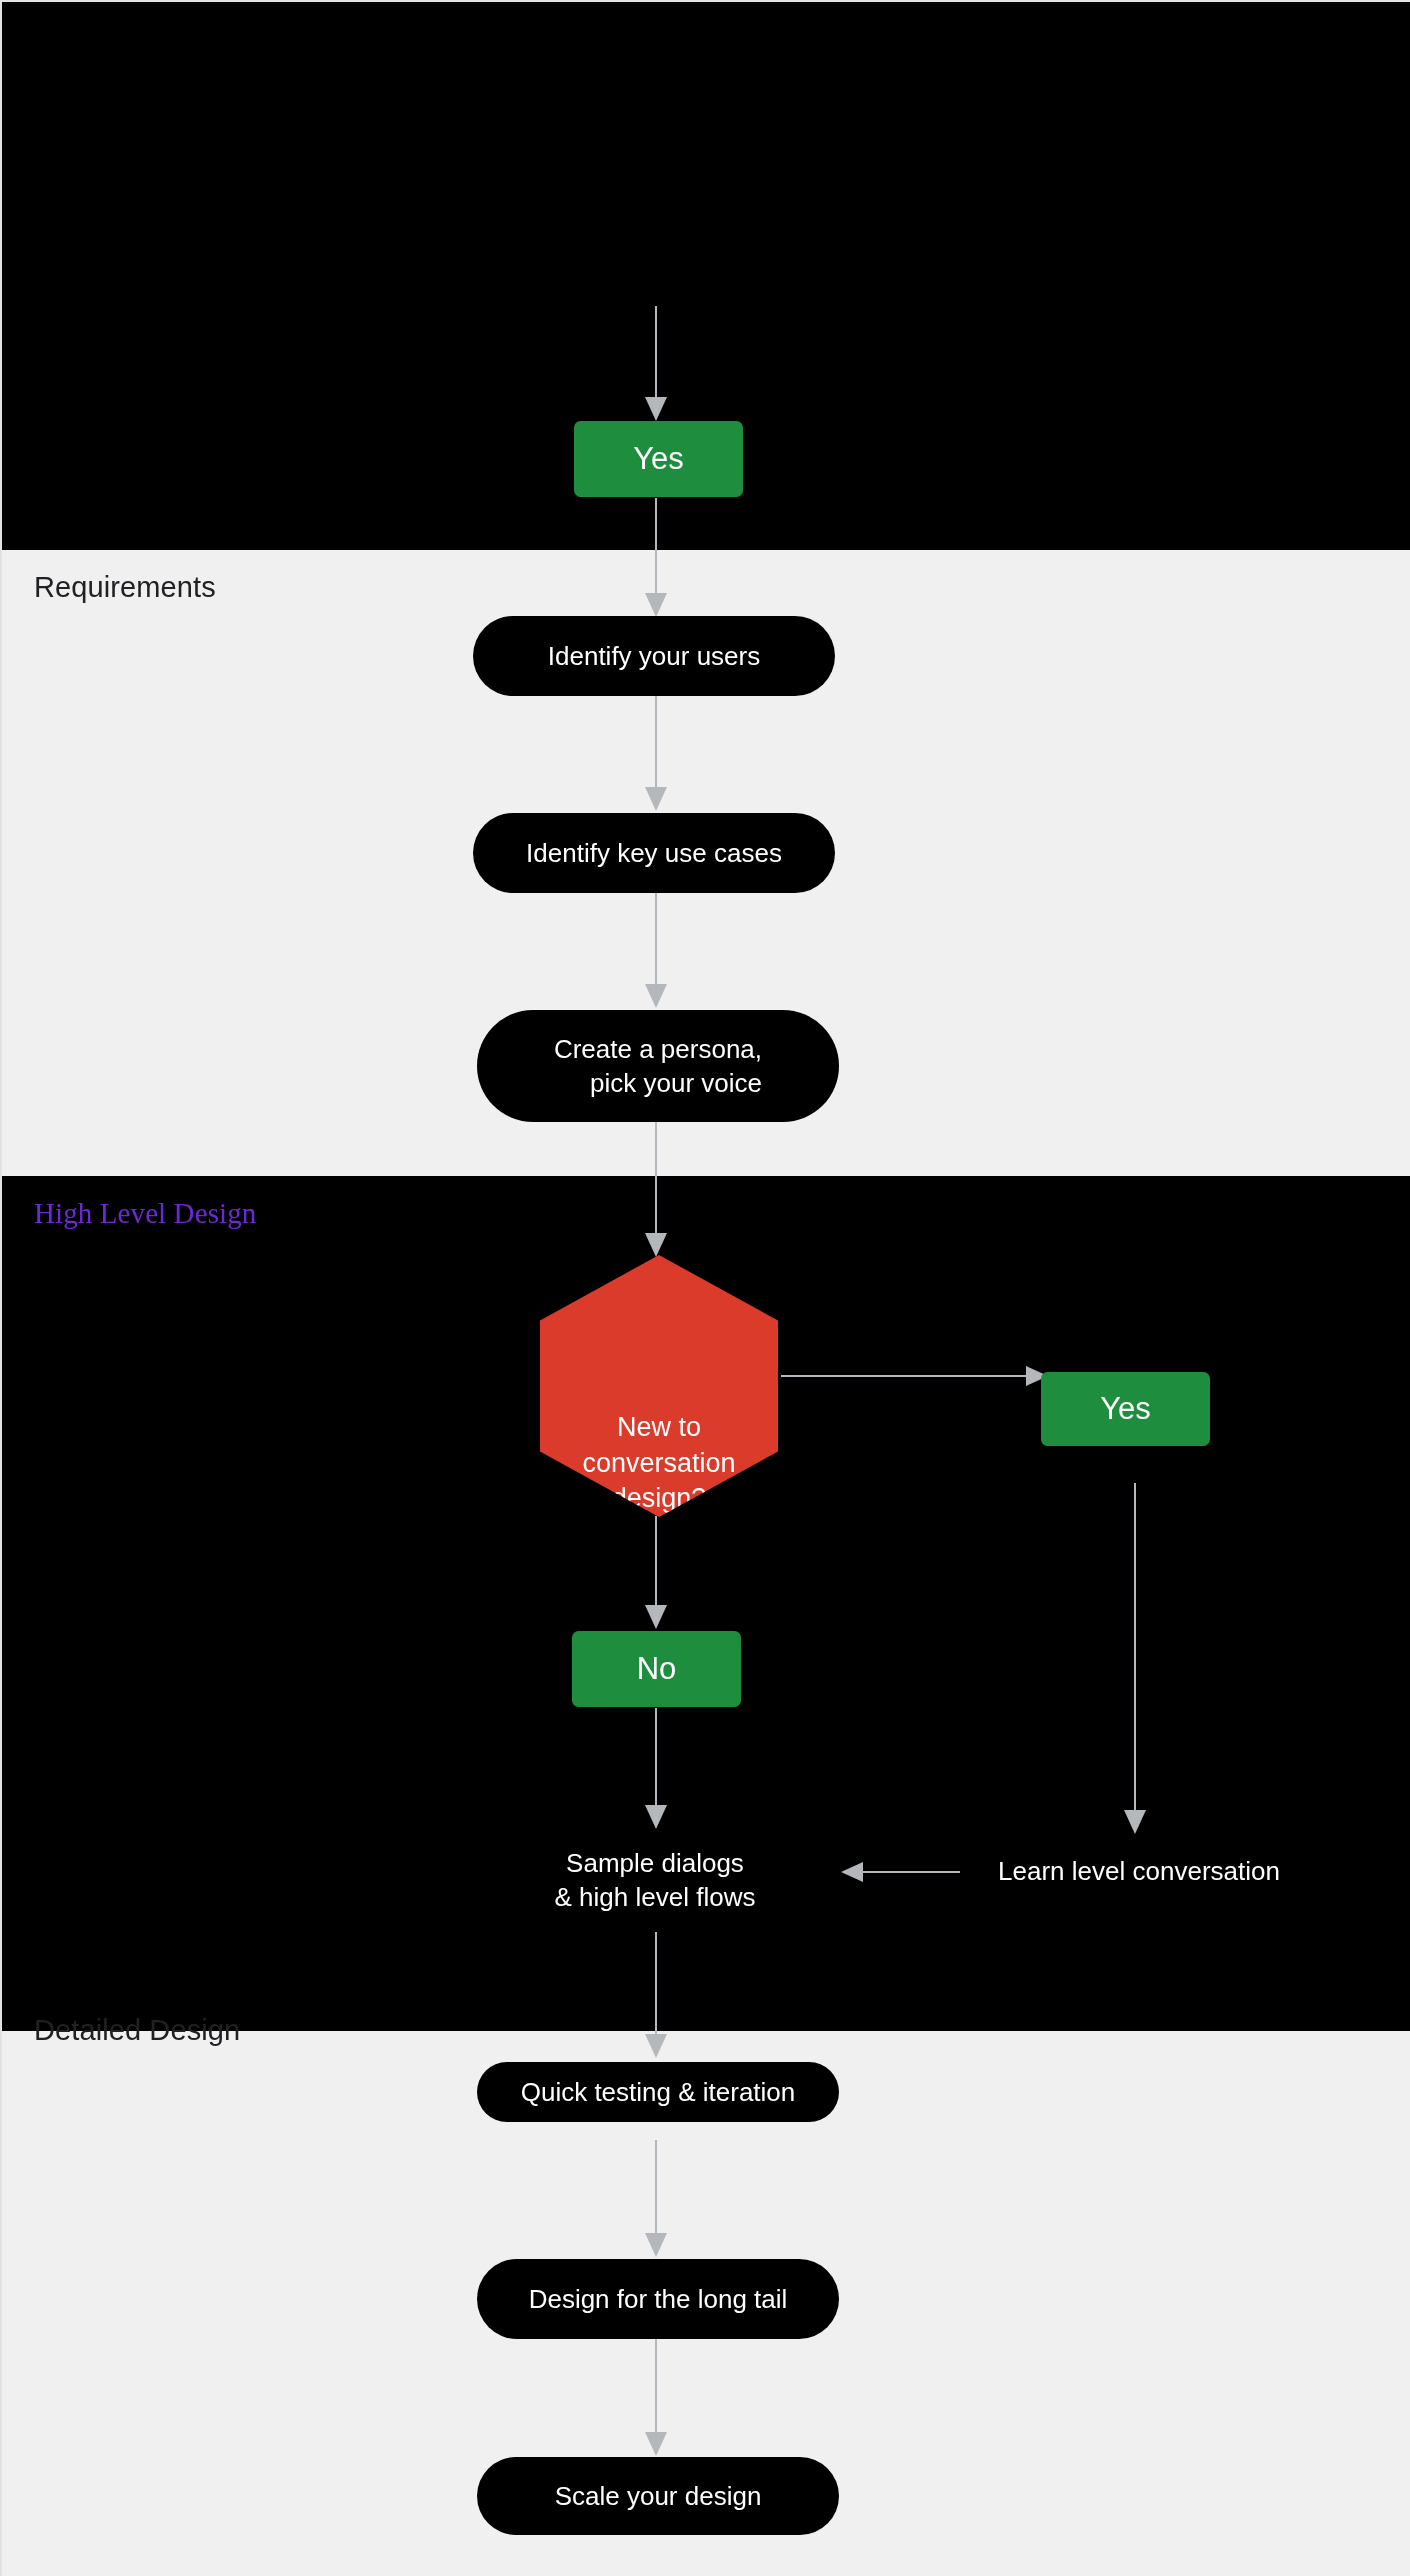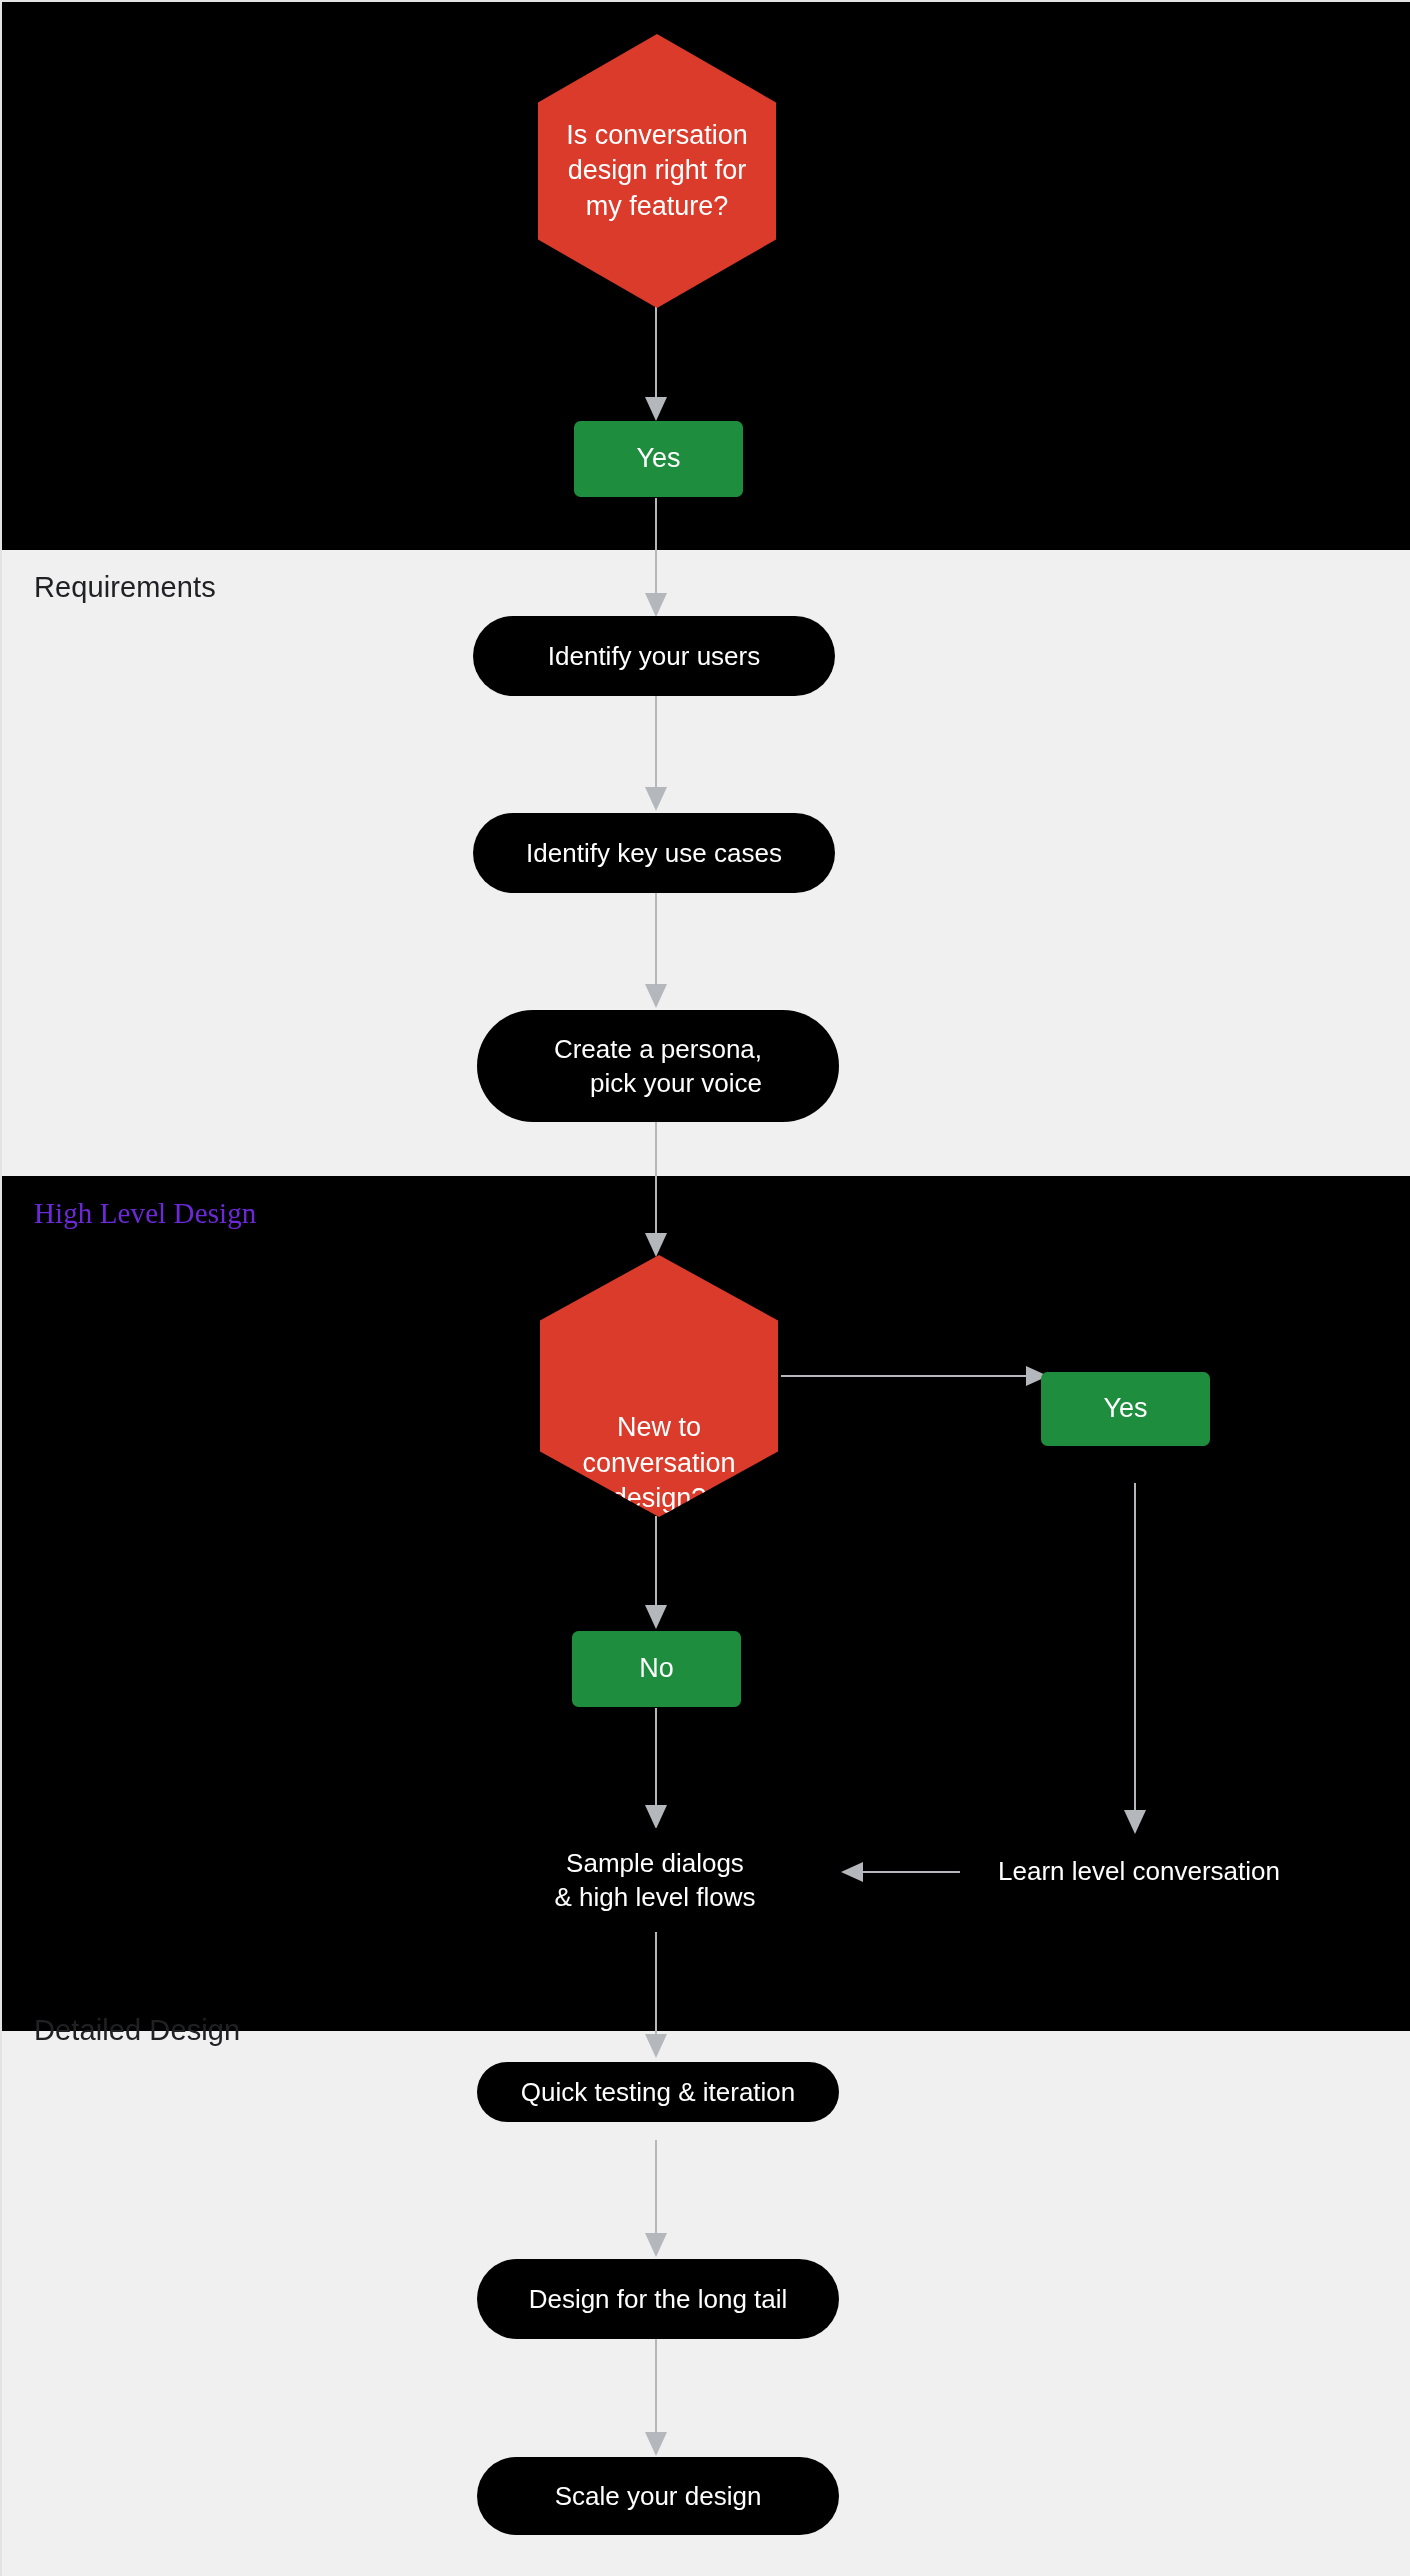--- a/index.html
+++ b/index.html
@@ -58,21 +58,21 @@
   .hexagon {
     background: #db3b2b;
     clip-path: polygon(50% 0%, 100% 25%, 100% 75%, 50% 100%, 0% 75%, 0% 25%);
     font-size: 27px;
     padding: 0 20.4px;
   }
 
   .decision-box {
     background: #1e8e3e;
     border-radius: 6.5px;
-    font-size: 27px;
+    font-size: 31px;
   }
 
   .pill {
     background: #000000;
     border-radius: 927px;
     font-size: 26px;
     padding: 0 24px;
   }
 
   .node-label { display: block; }
@@ -190,27 +190,20 @@
   <div class="conn" style="left:653px; top:2138px;">
     <div class="line-v" style="height:93px;"></div>
     <div class="arrow-down" style="left:-10.2px; top:93px;"></div>
   </div>
 
   <div class="conn" style="left:653px; top:2337px;">
     <div class="line-v" style="height:93px;"></div>
     <div class="arrow-down" style="left:-10.2px; top:93px;"></div>
   </div>
 
-  <div class="node hexagon" style="left:536px; top:32px; width:238px; height:274px;">
-    <div>
-      <span class="node-label">Is conversation</span>
-      <span class="node-label">design right for</span>
-      <span class="node-label">my feature?</span>
-    </div>
-  </div>
 
   <div class="node decision-box" style="left:572px; top:419px; width:169px; height:76px;">
     <span>Yes</span>
   </div>
 
   <div class="node pill" style="left:471px; top:614px; width:362px; height:80px;">
     <span>Identify your users</span>
   </div>
 
   <div class="node pill" style="left:471px; top:811px; width:362px; height:80px;">

